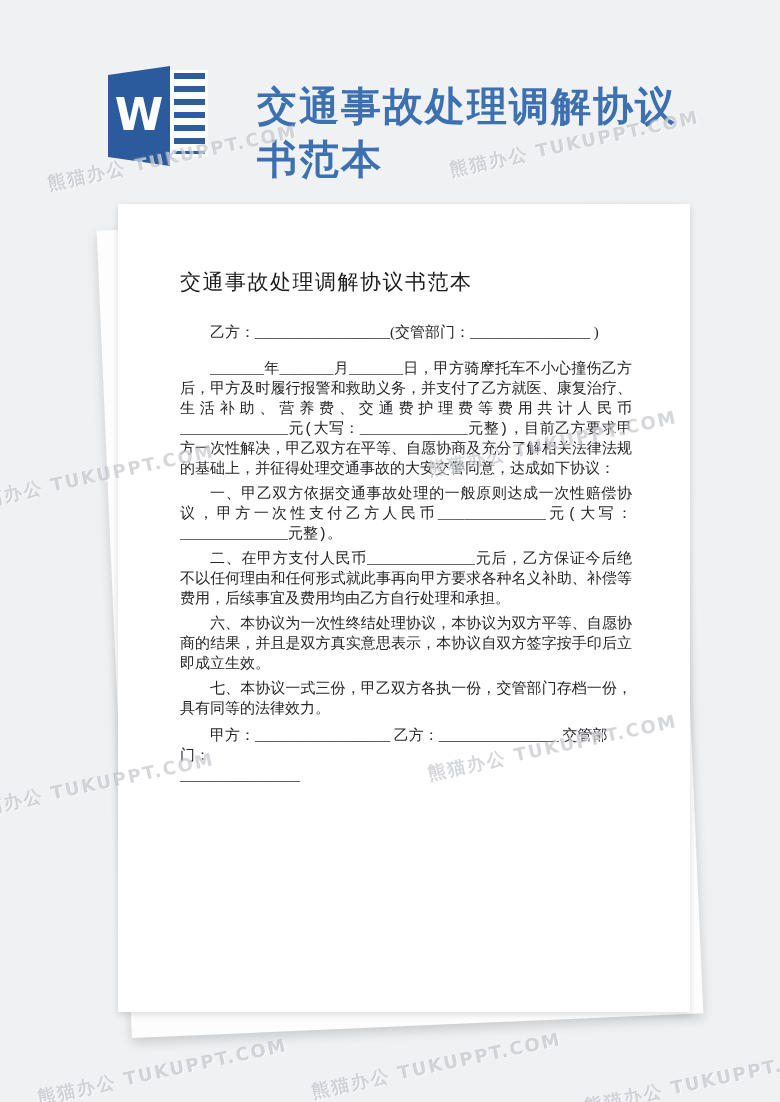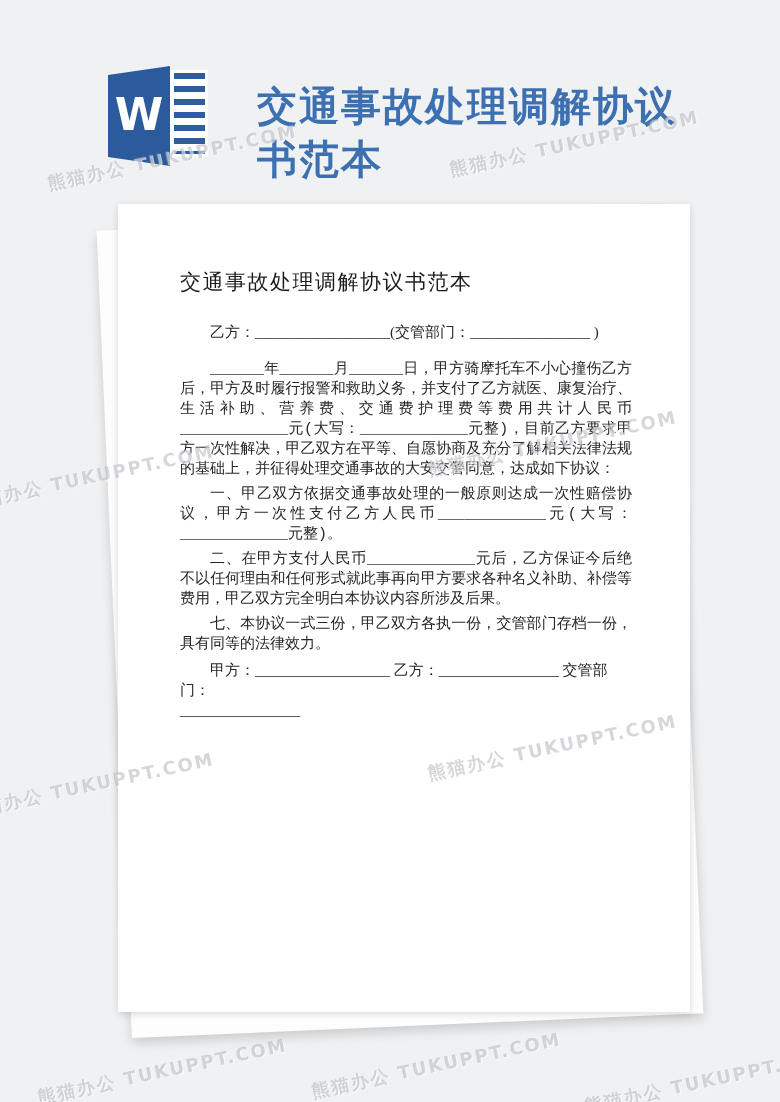--- a/index.html
+++ b/index.html
@@ -150,21 +150,22 @@
   <div class="sheet sheet-main">
     <div class="doc">
 
       <h2 class="doc-title">交通事故处理调解协议书范本</h2>
 
       <p class="party party-b">乙方：__________________(交管部门：________________ )</p>
 
       <div class="clauses">
         <p>______年______月______日，甲方骑摩托车不小心撞伤乙方后，甲方及时履行报警和救助义务，并支付了乙方就医、康复治疗、生活补助、营养费、交通费护理费等费用共计人民币____________元(大写：____________元整)，目前乙方要求甲方一次性解决，甲乙双方在平等、自愿协商及充分了解相关法律法规的基础上，并征得处理交通事故的大安交警同意，达成如下协议：</p>
         <p>一、甲乙双方依据交通事故处理的一般原则达成一次性赔偿协议，甲方一次性支付乙方人民币____________元(大写：____________元整)。</p>
-        <p>二、在甲方支付人民币____________元后，乙方保证今后绝不以任何理由和任何形式就此事再向甲方要求各种名义补助、补偿等费用，甲乙双方完全明白本协议内容所涉及后果。</p>
+        <p>二、在甲方支付人民币____________元后，乙方保证今后绝不以任何理由和任何形式就此事再向甲方要求各种名义补助、补偿等费用，后续事宜及费用均由乙方自行处理和承担。</p>
+        <p>六、本协议为一次性终结处理协议，本协议为双方平等、自愿协商的结果，并且是双方真实意思表示，本协议自双方签字按手印后立即成立生效。</p>
         <p>七、本协议一式三份，甲乙双方各执一份，交管部门存档一份，具有同等的法律效力。</p>
       </div>
 
       <p class="sig"><span>甲方：__________________ 乙方：________________ 交管部门：</span><br><span>________________</span></p>
 
     </div>
   </div>
 
   <div class="wm wm1">熊猫办公 TUKUPPT.COM</div>
   <div class="wm wm2">熊猫办公 TUKUPPT.COM</div>

